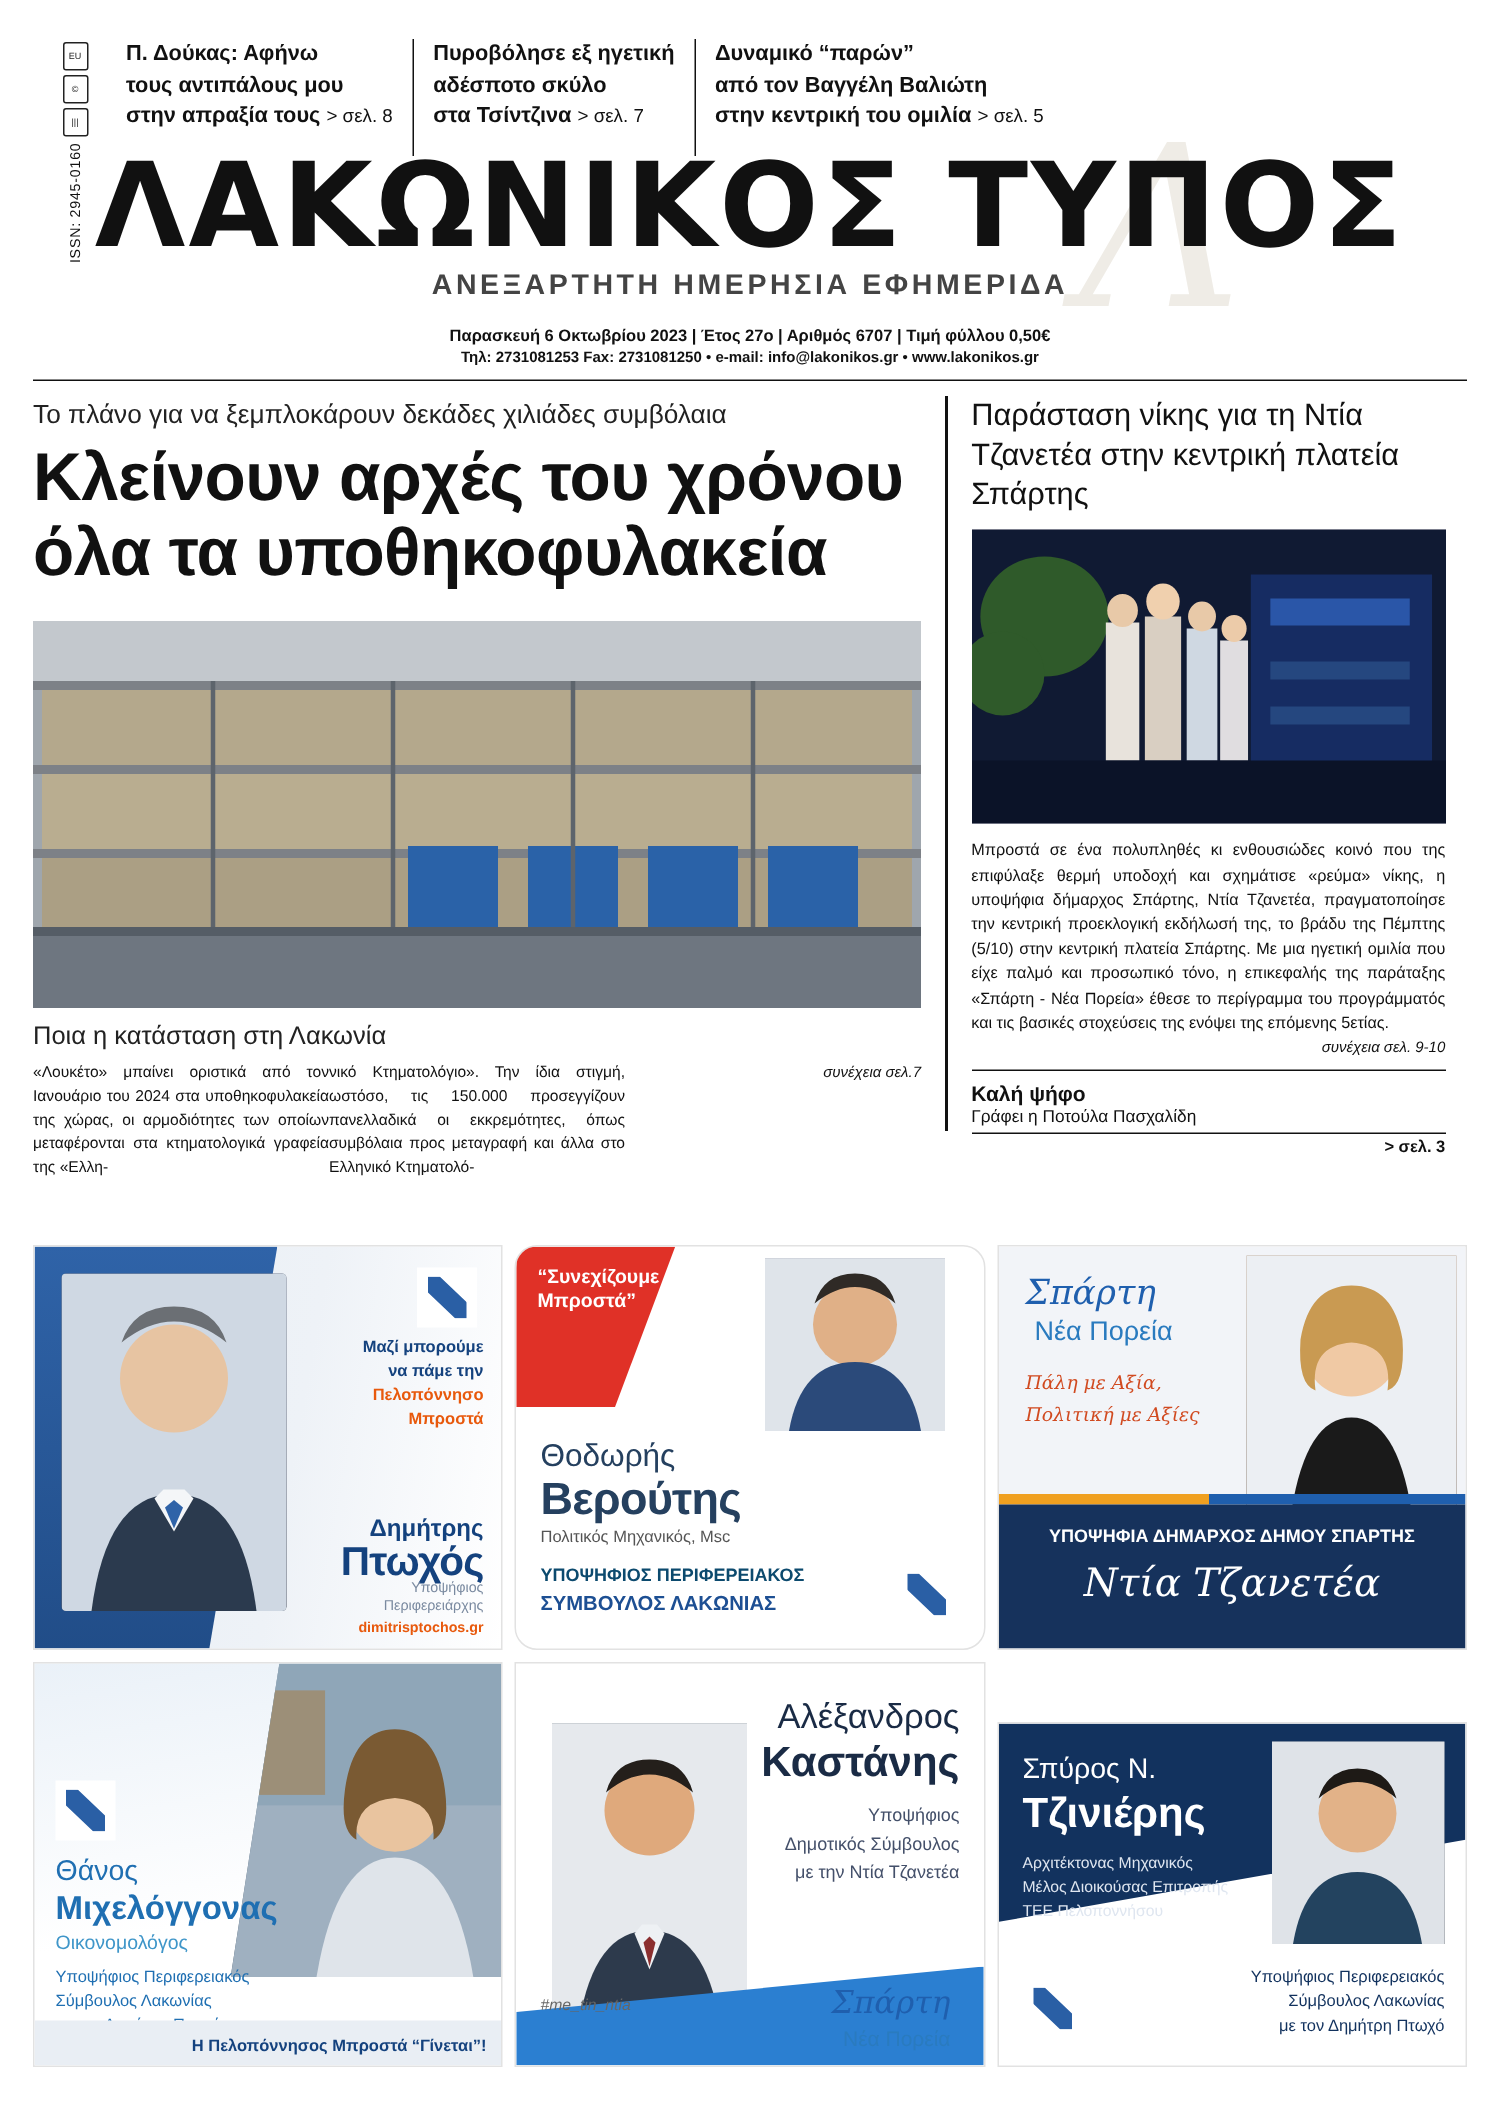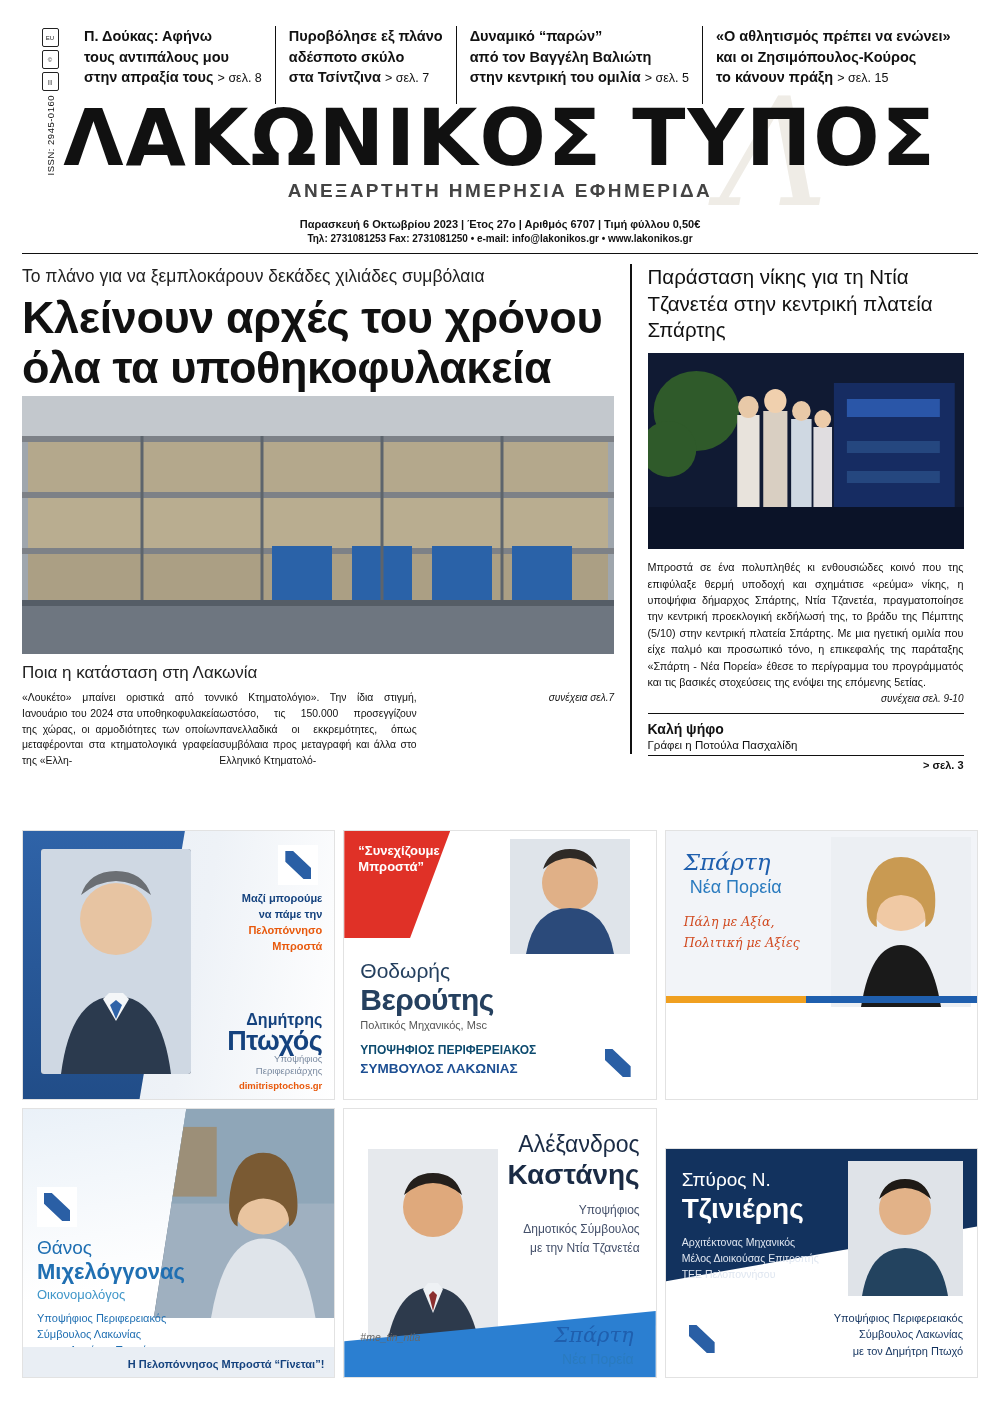--- a/index.html
+++ b/index.html
@@ -109,21 +109,21 @@
   }
   .left-col { width:608px; padding-right:16px; }
   .divider-v { width:1.5px; background:#111; margin:0 0px; }
   .right-col { width:calc(100% - 624px); padding-left:16px; }
 
   .kicker { font-size:17.5px; color:#222; margin:2px 0 6px; }
   .headline {
     font-size:45px;
     font-weight:bold;
     line-height:1.1;
-    margin:0 0 4px;
+    margin:0 0 22px;
     letter-spacing:-0.4px;
   }
   .lead-photo {
     width:100%; height:258px;
     border:0;
     background:linear-gradient(#b8bfc6,#9aa3ab);
     position:relative; overflow:hidden;
   }
   .subhead { font-size:17px; margin:9px 0 7px; color:#222; }
   .cols3 {
@@ -163,21 +163,21 @@
   .ad1 .name1 { position:absolute; right:12px; bottom:70px; text-align:right; color:#14427e; font-size:16px; font-weight:bold;}
   .ad1 .name2 { position:absolute; right:12px; bottom:42px; text-align:right; color:#14427e; font-size:27px; font-weight:bold; letter-spacing:-0.5px;}
   .ad1 .role { position:absolute; right:12px; bottom:22px; text-align:right; color:#7a8aa0; font-size:9.5px; line-height:1.25;}
   .ad1 .site { position:absolute; right:12px; bottom:8px; text-align:right; color:#e8590c; font-size:9.5px; font-weight:bold;}
   .logo-n { position:absolute; width:40px;height:40px; }
   .logo-n .sq { position:absolute; inset:0; background:#fff; }
   .logo-n .glyph { position:absolute; left:7px; top:6px; width:26px; height:28px; background:
       linear-gradient(#2a5fa5,#2a5fa5); clip-path:polygon(0 0,30% 0,100% 62%,100% 0,100% 100%,70% 100%,0 38%); }
 
   
-  .ad2 { background:#fff; }
+  .ad2 { background:#fff;border-radius:15px; }
   .ad2 .redbar { position:absolute; left:0; top:0; width:34%; height:40%; background:#e03127; clip-path:polygon(0 0,100% 0,62% 100%,0 100%); }
   .ad2 .slogan { position:absolute; left:14px; top:12px; color:#fff; font-weight:bold; font-size:13px; line-height:1.25; width:120px;}
   .ad2 .person { position:absolute; right:26px; top:8px; width:120px; height:115px; background:linear-gradient(#9aa4b2,#4c5565); }
   .ad2 .fn { position:absolute; left:16px; top:128px; font-size:21px; color:#25405f;}
   .ad2 .ln { position:absolute; left:16px; top:152px; font-size:30px; font-weight:bold; color:#25405f; letter-spacing:-0.5px;}
   .ad2 .prof { position:absolute; left:16px; top:188px; font-size:11px; color:#555;}
   .ad2 .r1 { position:absolute; left:16px; top:212px; font-size:12px; font-weight:bold; color:#0c4a6e;}
   .ad2 .r2 { position:absolute; left:16px; top:230px; font-size:13.5px; font-weight:bold; color:#1d4f93;}
   .ad2 .logo-n { right:18px; bottom:16px; }
 
@@ -244,40 +244,32 @@
       <div class="teaser">
         <div>
           <span>Π. Δούκας: Αφήνω</span><br>
           <span>τους αντιπάλους μου</span><br>
           <span>στην απραξία τους</span>
           <span class="pg">&gt; σελ. 8</span>
         </div>
       </div>
       <div class="teaser">
         <div>
-          <span>Πυροβόλησε εξ πλάνο</span><br>
+          <span>Πυροβόλησε εξ ηγετική</span><br>
           <span>αδέσποτο σκύλο</span><br>
           <span>στα Τσίντζινα</span>
           <span class="pg">&gt; σελ. 7</span>
         </div>
       </div>
       <div class="teaser">
         <div>
           <span>Δυναμικό “παρών”</span><br>
           <span>από τον Βαγγέλη Βαλιώτη</span><br>
           <span>στην κεντρική του ομιλία</span>
           <span class="pg">&gt; σελ. 5</span>
-        </div>
-      </div>
-      <div class="teaser">
-        <div>
-          <span>«Ο αθλητισμός πρέπει να ενώνει»</span><br>
-          <span>και οι Ζησιμόπουλος-Κούρος</span><br>
-          <span>το κάνουν πράξη</span>
-          <span class="pg">&gt; σελ. 15</span>
         </div>
       </div>
     </div>
   </div>
 
   <div class="masthead">
     <div class="watermark">Λ</div>
     <h1>ΛΑΚΩΝΙΚΟΣ ΤΥΠΟΣ</h1>
     <div class="sub">ΑΝΕΞΑΡΤΗΤΗ ΗΜΕΡΗΣΙΑ ΕΦΗΜΕΡΙΔΑ</div>
     <div class="issueline">Παρασκευή 6 Οκτωβρίου 2023 | Έτος 27ο | Αριθμός 6707 | Τιμή φύλλου 0,50€</div>
@@ -437,20 +429,24 @@
           <path d="M36 56 q6 -36 34 -36 q28 0 34 36 q2 30 -10 34 q4 -30 -24 -32 q-28 2 -24 32 q-12 -4 -10 -34z" fill="#c99a52"></path>
         </svg>
       </div>
       <div class="brand1">Σπάρτη</div>
       <div class="brand2">Νέα Πορεία</div>
       <div class="hand">
         <span>Πάλη με Αξία,</span><br>
         <span>Πολιτική με Αξίες</span>
       </div>
       <div class="stripe"></div>
+      <div class="navy">
+        <div class="t1">ΥΠΟΨΗΦΙΑ ΔΗΜΑΡΧΟΣ ΔΗΜΟΥ ΣΠΑΡΤΗΣ</div>
+        <div class="t2">Ντία Τζανετέα</div>
+      </div>
     </div>
 
     <div class="ad ad4">
       <div class="photo">
         <svg width="100%" height="100%" viewBox="0 0 190 210" preserveAspectRatio="none">
           <rect width="190" height="210" fill="#9fb0c0"></rect>
           <rect x="0" y="0" width="190" height="95" fill="#8fa6b8"></rect>
           <rect x="18" y="18" width="48" height="70" fill="#9c8f78"></rect>
           <path d="M60 210 q14 -80 55 -80 q41 0 55 80z" fill="#dfe4ea"></path>
           <circle cx="115" cy="92" r="34" fill="#e9c49f"></circle>

